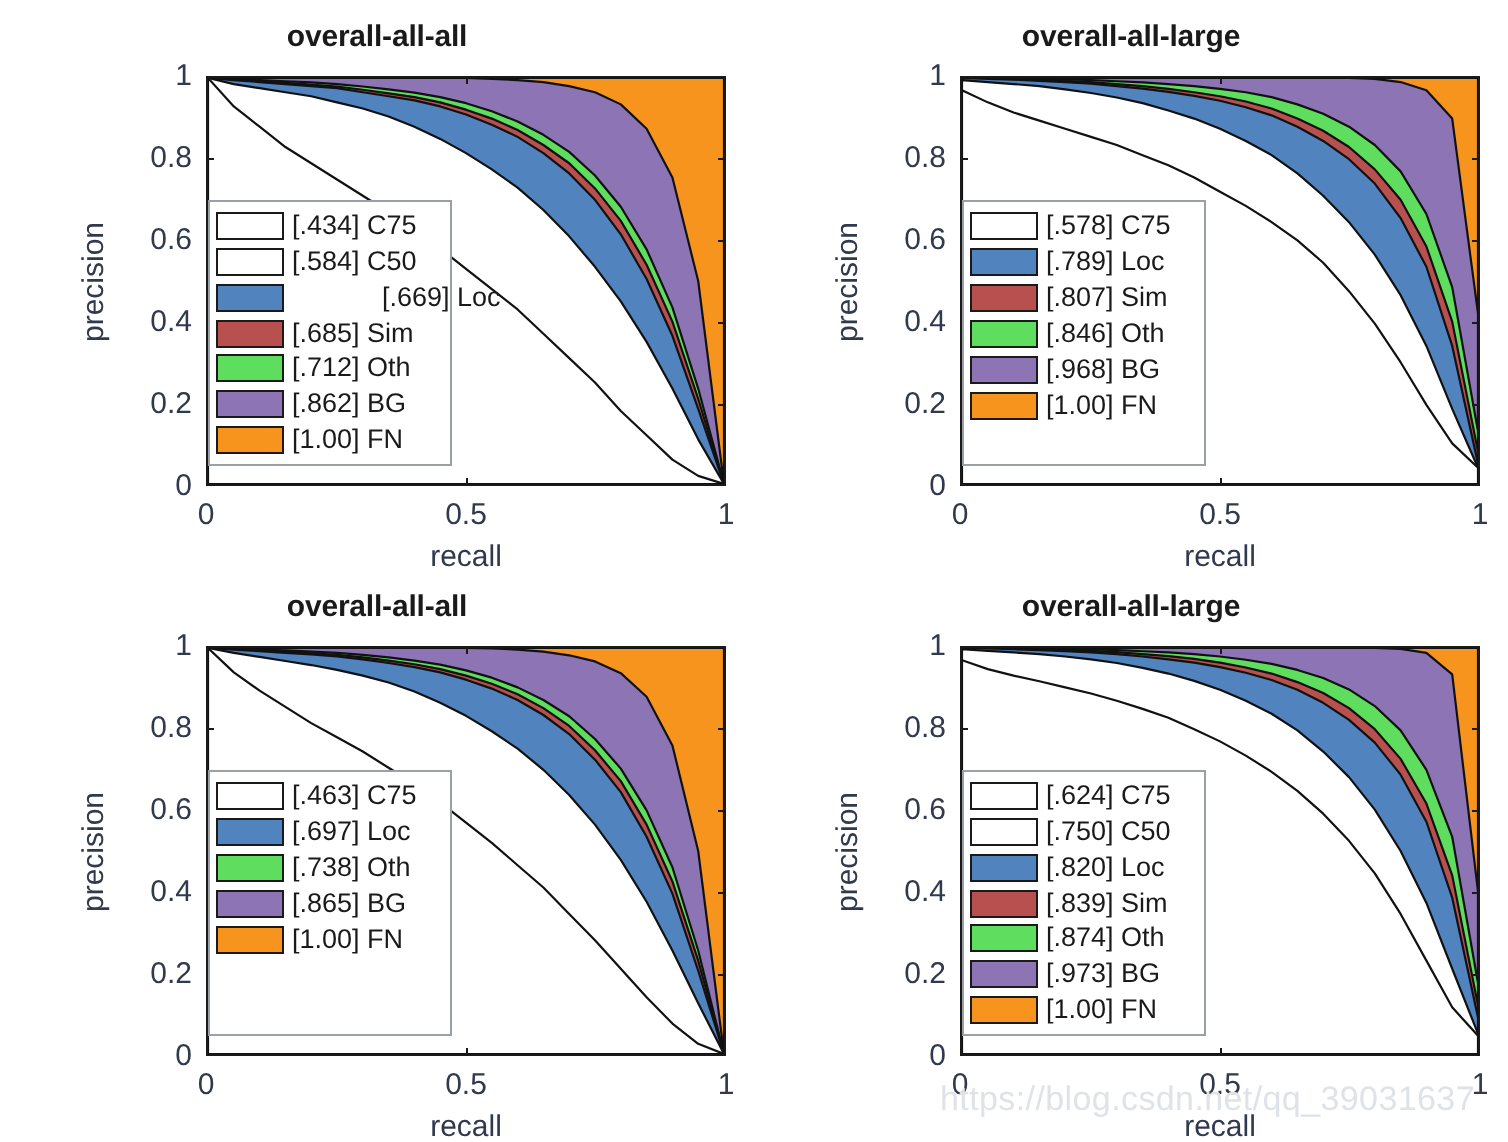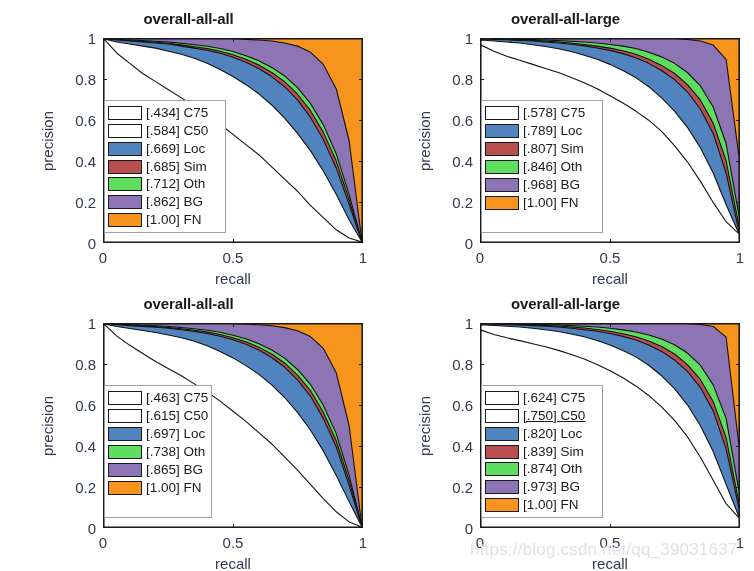--- a/index.html
+++ b/index.html
@@ -138,21 +138,21 @@
         <div class="legend-row">
           <span class="swatch" style="background: rgb(255, 255, 255); border-color: rgb(26, 26, 26);"></span>
           <span class="legend-text" style="color: rgb(26, 26, 26);">[.434] C75</span>
         </div>
         <div class="legend-row">
           <span class="swatch" style="background: rgb(255, 255, 255); border-color: rgb(26, 26, 26);"></span>
           <span class="legend-text" style="color: rgb(26, 26, 26);">[.584] C50</span>
         </div>
         <div class="legend-row">
           <span class="swatch" style="background: rgb(81, 131, 190); border-color: rgb(26, 26, 26);"></span>
-          <span class="legend-text" style="color: rgb(26, 26, 26);">[.669] Loc</span>
+          <span class="legend-text" style="color: rgb(26, 26, 26); margin-left: 45px;">[.669] Loc</span>
         </div>
         <div class="legend-row">
           <span class="swatch" style="background: rgb(184, 80, 79); border-color: rgb(26, 26, 26);"></span>
           <span class="legend-text" style="color: rgb(26, 26, 26);">[.685] Sim</span>
         </div>
         <div class="legend-row">
           <span class="swatch" style="background: rgb(94, 221, 94); border-color: rgb(26, 26, 26);"></span>
           <span class="legend-text" style="color: rgb(26, 26, 26);">[.712] Oth</span>
         </div>
         <div class="legend-row">
@@ -253,28 +253,24 @@
       <div class="tickmark" style="left: 103px; top: 78.5px; width: 4px; height: 1.2px; background: rgb(26, 26, 26);"></div>
       <div class="tickmark" style="left: 359px; top: 78.5px; width: 4px; height: 1.2px; background: rgb(26, 26, 26);"></div>
       <div class="tick ytick" style="color: rgb(48, 57, 77); right: 281px; top: 38px;">1</div>
       <div class="tick xtick" style="color: rgb(48, 57, 77); left: 103px; top: 249px;">0</div>
       <div class="tick xtick" style="color: rgb(48, 57, 77); left: 233px; top: 249px;">0.5</div>
       <div class="tickmark" style="left: 232.5px; top: 38px; width: 1.2px; height: 4px; background: rgb(26, 26, 26);"></div>
       <div class="tickmark" style="left: 232.5px; top: 239px; width: 1.2px; height: 4px; background: rgb(26, 26, 26);"></div>
       <div class="tick xtick" style="color: rgb(48, 57, 77); left: 363px; top: 249px;">1</div>
       <div class="axis-label xlabel" style="color: rgb(48, 57, 77); left: 233px; top: 270px;">recall</div>
       <div class="axis-label ylabel" style="color: rgb(48, 57, 77); left: 47px; top: 140.5px;">precision</div>
-      <div class="legend" style="left: 104px; top: 100px; width: 108px; height: 133px; border-color: rgb(154, 160, 166);">
+      <div class="legend" style="left: 104px; top: 100px; width: 122px; height: 133px; border-color: rgb(154, 160, 166);">
         <div class="legend-row">
           <span class="swatch" style="background: rgb(255, 255, 255); border-color: rgb(26, 26, 26);"></span>
           <span class="legend-text" style="color: rgb(26, 26, 26);">[.463] C75</span>
-        </div>
-        <div class="legend-row">
-          <span class="swatch" style="background: rgb(255, 255, 255); border-color: rgb(26, 26, 26);"></span>
-          <span class="legend-text" style="color: rgb(26, 26, 26);">[.615] C50</span>
         </div>
         <div class="legend-row">
           <span class="swatch" style="background: rgb(81, 131, 190); border-color: rgb(26, 26, 26);"></span>
           <span class="legend-text" style="color: rgb(26, 26, 26);">[.697] Loc</span>
         </div>
         <div class="legend-row">
           <span class="swatch" style="background: rgb(94, 221, 94); border-color: rgb(26, 26, 26);"></span>
           <span class="legend-text" style="color: rgb(26, 26, 26);">[.738] Oth</span>
         </div>
         <div class="legend-row">
@@ -321,21 +317,21 @@
       <div class="tick xtick" style="color: rgb(48, 57, 77); left: 363px; top: 249px;">1</div>
       <div class="axis-label xlabel" style="color: rgb(48, 57, 77); left: 233px; top: 270px;">recall</div>
       <div class="axis-label ylabel" style="color: rgb(48, 57, 77); left: 47px; top: 140.5px;">precision</div>
       <div class="legend" style="left: 104px; top: 100px; width: 122px; height: 133px; border-color: rgb(154, 160, 166);">
         <div class="legend-row">
           <span class="swatch" style="background: rgb(255, 255, 255); border-color: rgb(26, 26, 26);"></span>
           <span class="legend-text" style="color: rgb(26, 26, 26);">[.624] C75</span>
         </div>
         <div class="legend-row">
           <span class="swatch" style="background: rgb(255, 255, 255); border-color: rgb(26, 26, 26);"></span>
-          <span class="legend-text" style="color: rgb(26, 26, 26); text-decoration: underline;">[.750] C50</span>
+          <span class="legend-text" style="color: rgb(26, 26, 26);">[.750] C50</span>
         </div>
         <div class="legend-row">
           <span class="swatch" style="background: rgb(81, 131, 190); border-color: rgb(26, 26, 26);"></span>
           <span class="legend-text" style="color: rgb(26, 26, 26);">[.820] Loc</span>
         </div>
         <div class="legend-row">
           <span class="swatch" style="background: rgb(184, 80, 79); border-color: rgb(26, 26, 26);"></span>
           <span class="legend-text" style="color: rgb(26, 26, 26); text-align: right;">[.839] Sim</span>
         </div>
         <div class="legend-row">

